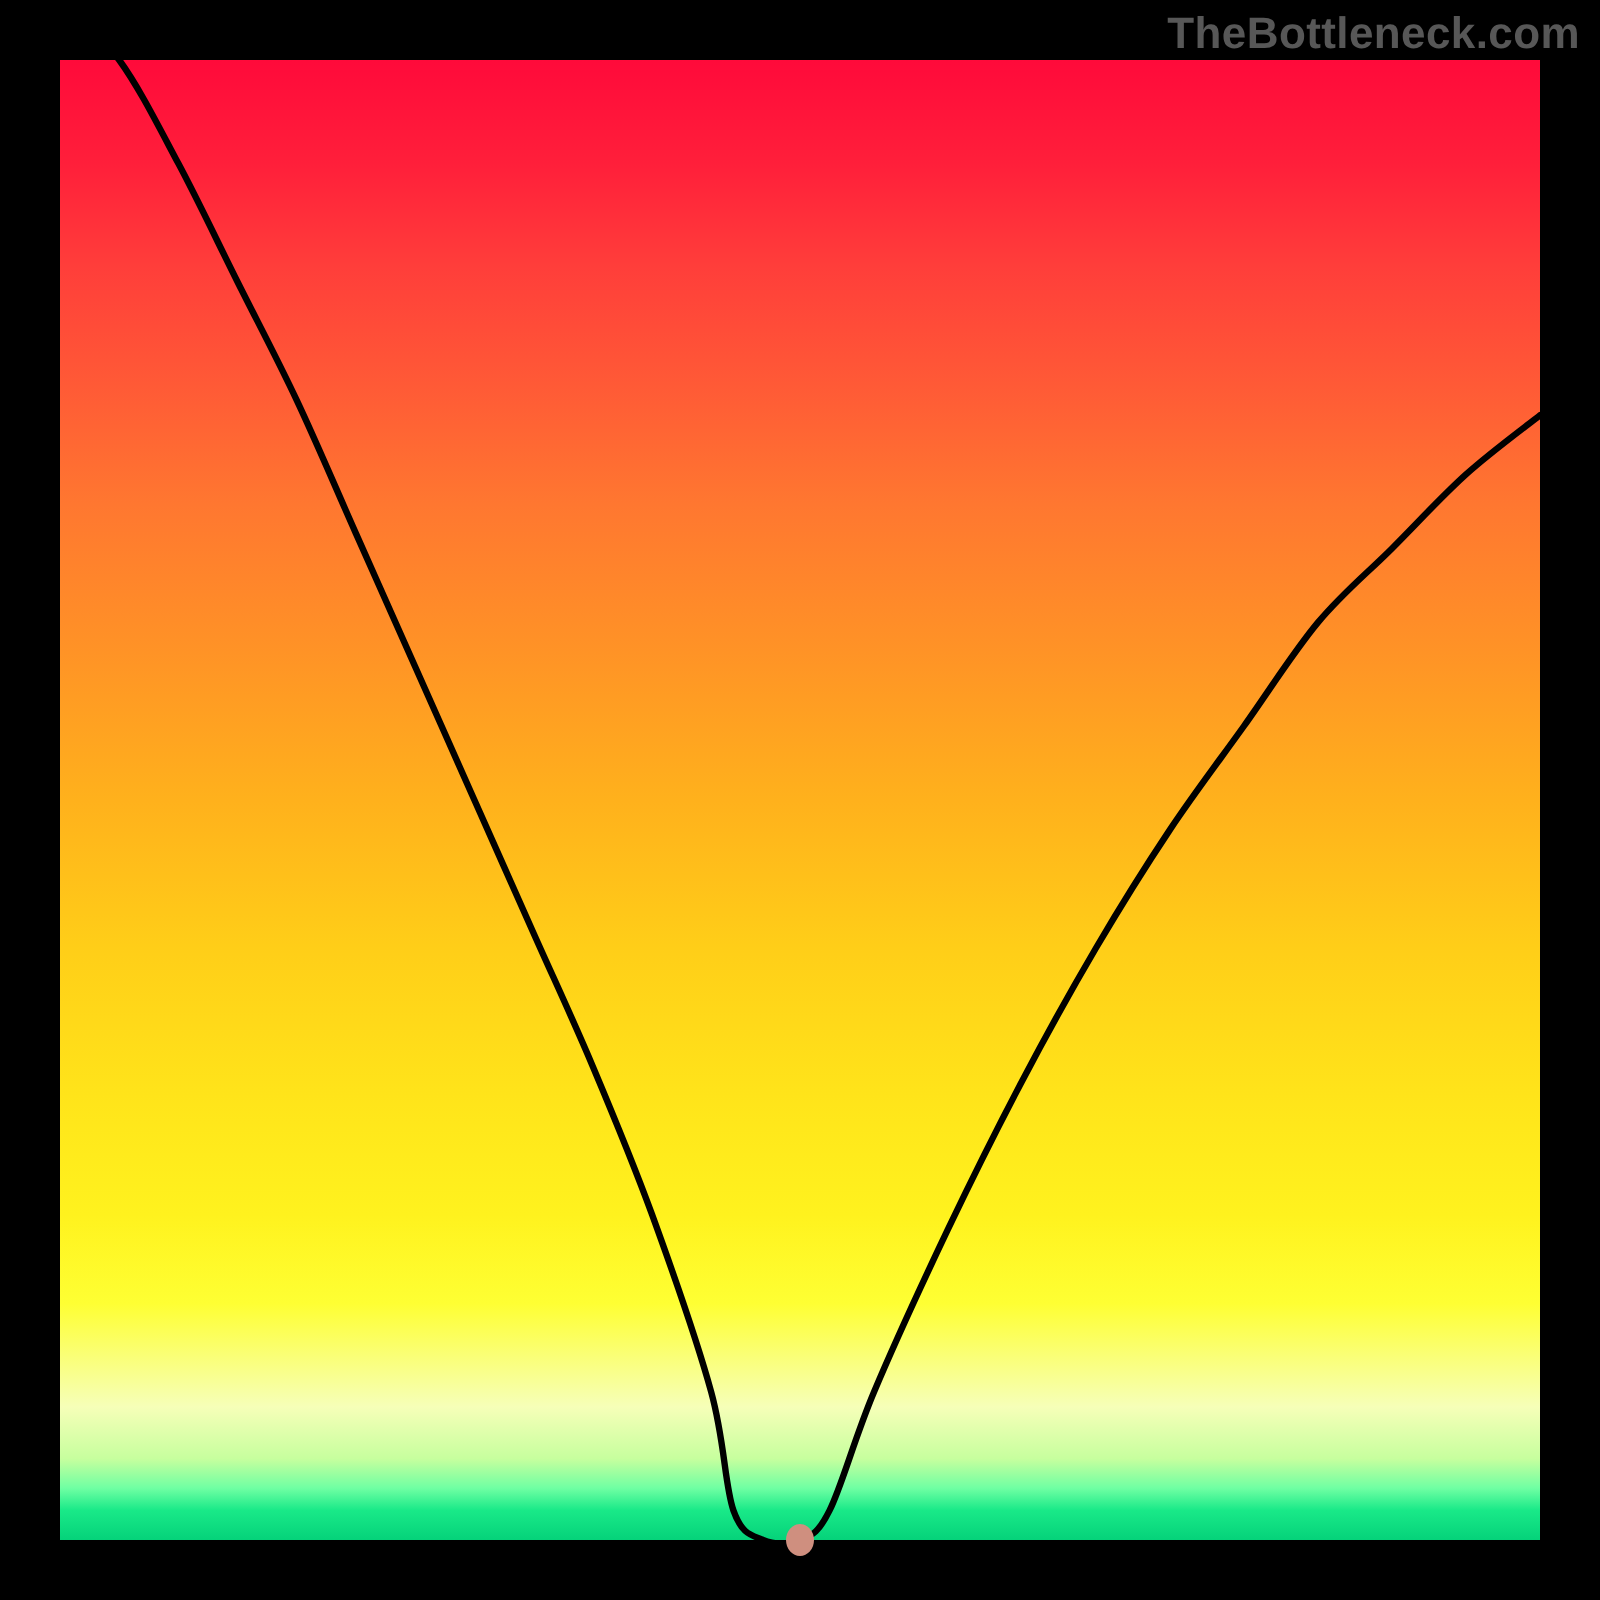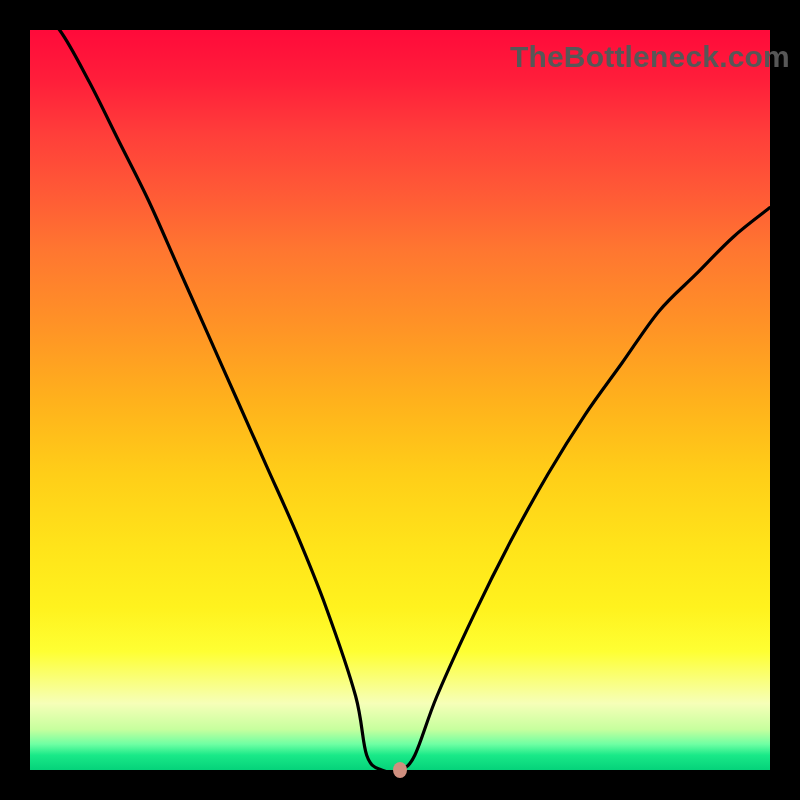--- a/index.html
+++ b/index.html
@@ -15,26 +15,25 @@
     position: relative;
     width: 800px;
     height: 800px;
     background: #000;
   }
   .watermark {
     position: absolute;
     top: 4px;
     right: 10px;
     color: #575757;
-    font-size: 30px;
+    font-size: 22px;
     font-weight: 600;
     letter-spacing: 0.2px;
     z-index: 5;
     user-select: none;
-    margin-top: 36px;
   }
   .plot {
     position: absolute;
     left: 30px;
     top: 30px;
     width: 740px;
     height: 740px;
     background: linear-gradient(
       to bottom,
       #ff0a3a 0%,

